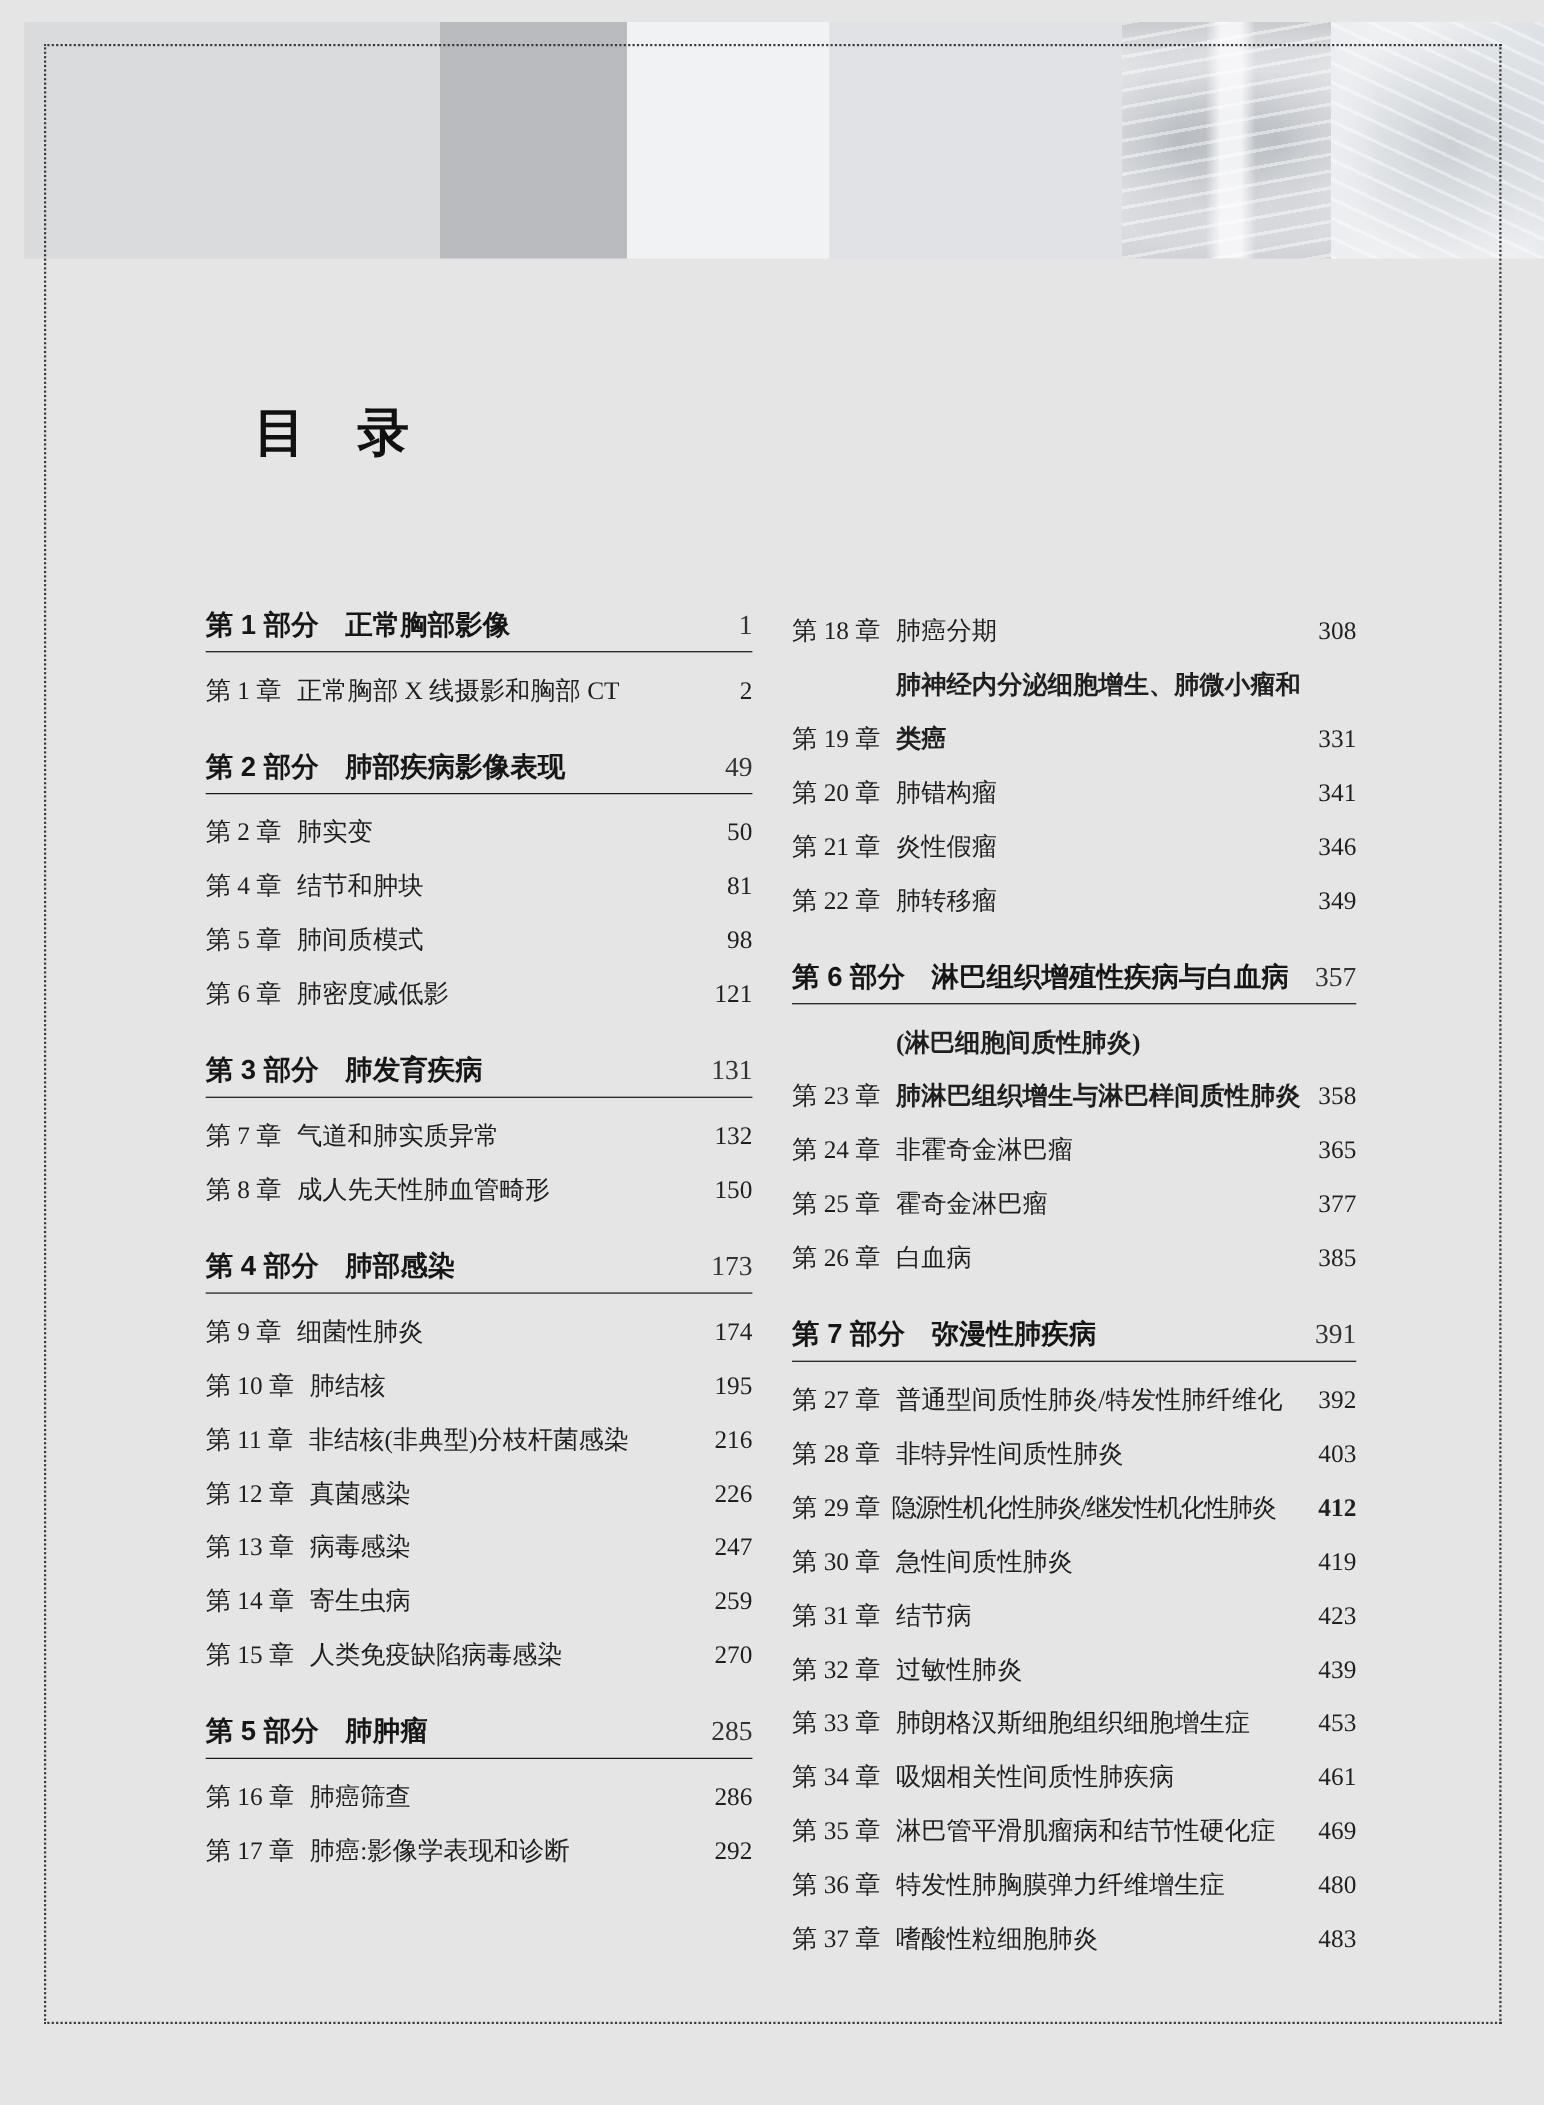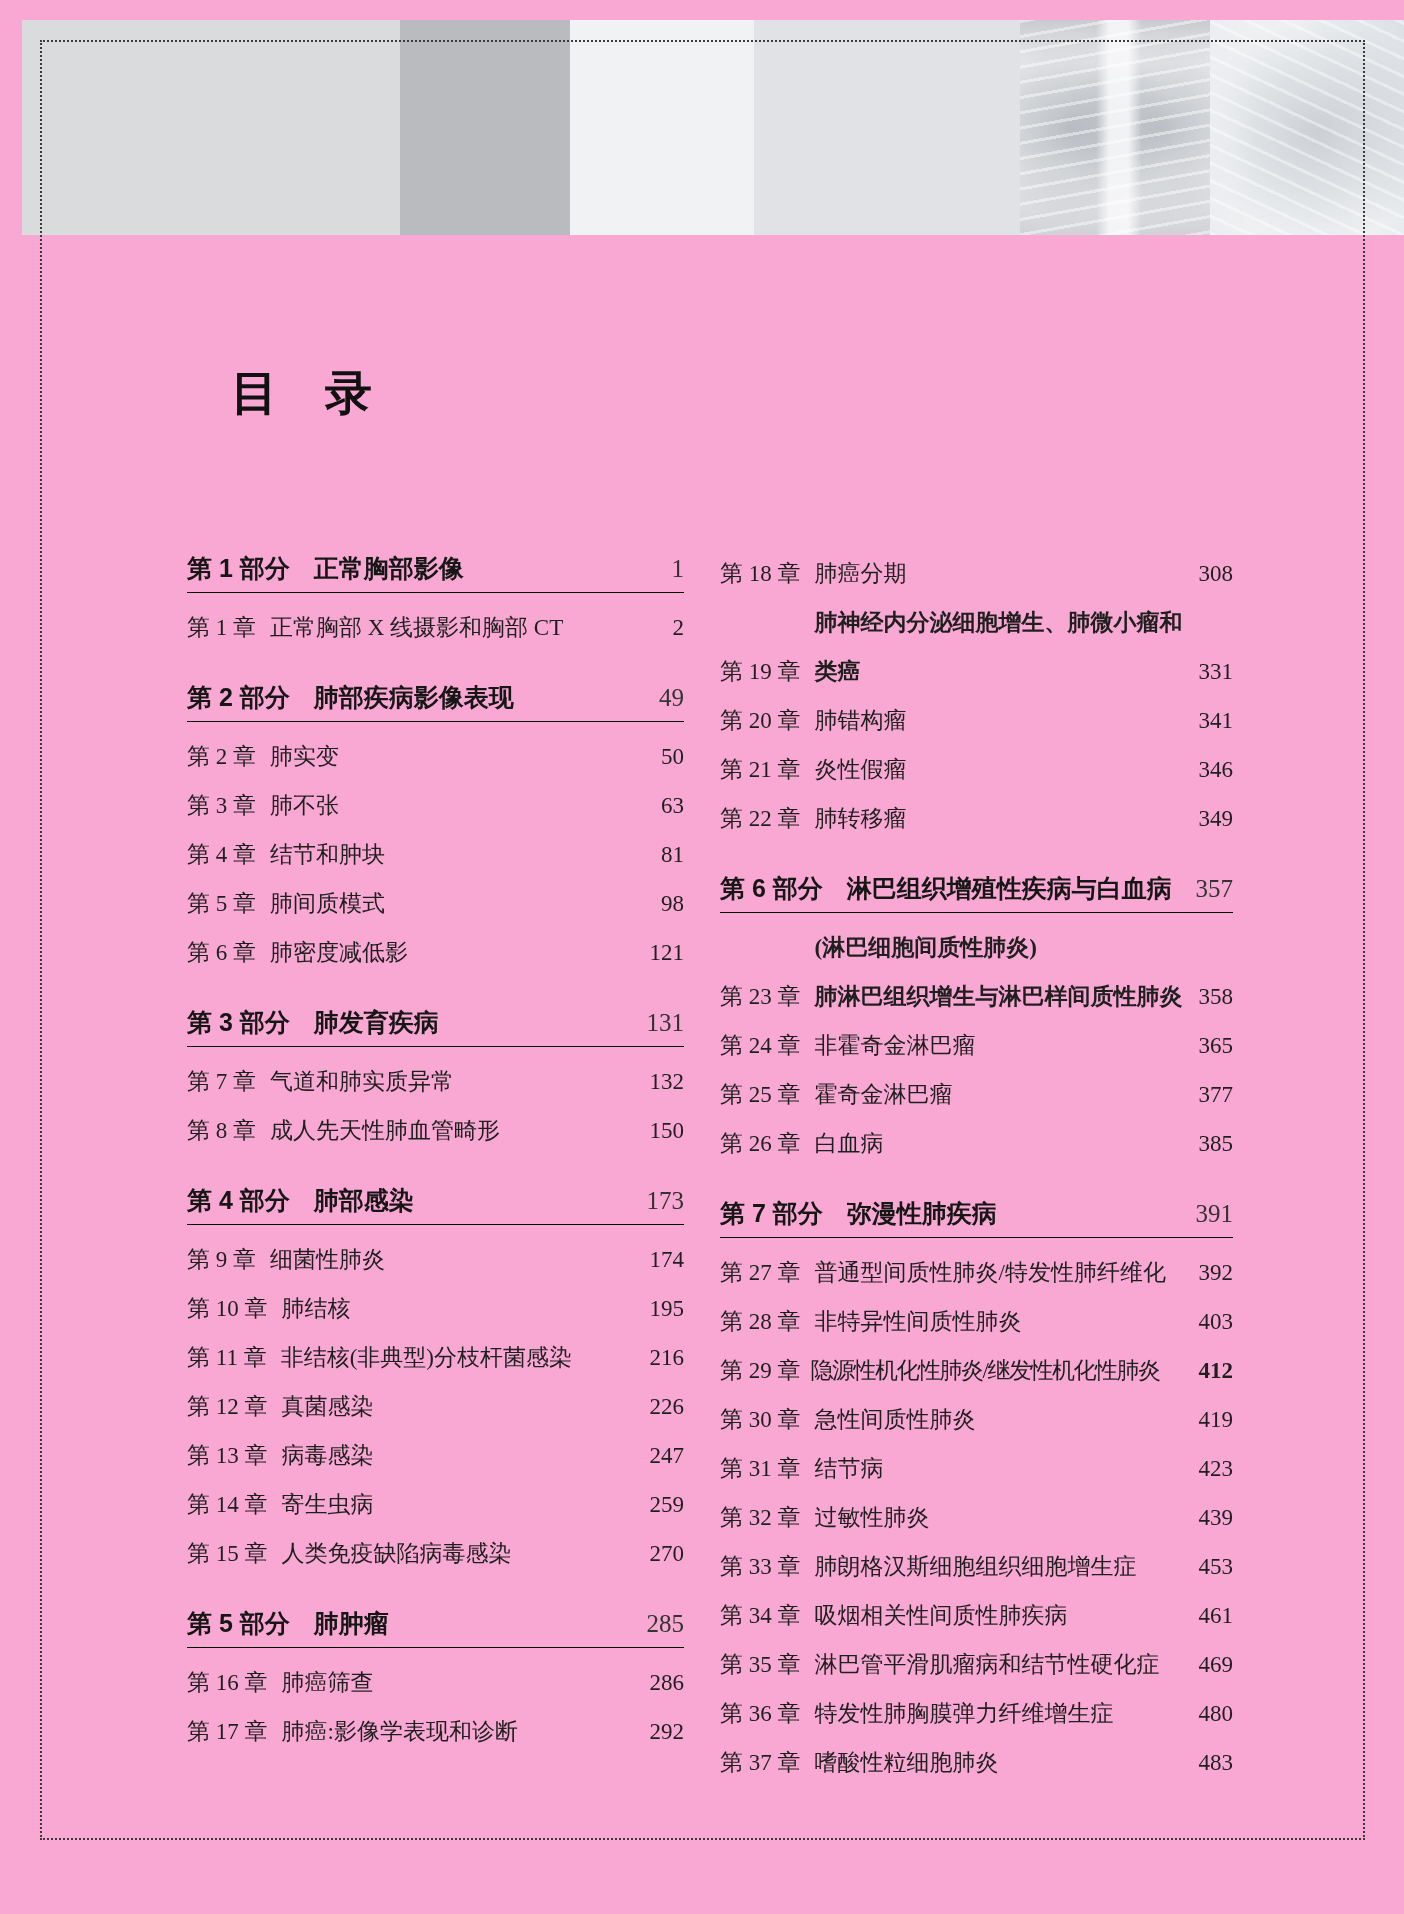--- a/index.html
+++ b/index.html
@@ -1,17 +1,17 @@
 <!DOCTYPE html>
 <html><head>
 <meta charset="utf-8">
 <style>
   html,body { margin:0; padding:0; background:#ffffff; }
   .page {
-    position:relative; width:1404px; height:1914px; background:#f9a8d4;
+    position:relative; width:1404px; height:1914px; background:#e5e5e5;
     overflow:hidden;
     font-family:"Liberation Serif","DejaVu Serif",serif;
     color:#1f1f1f;
   }
 
   
   .banner { position:absolute; left:22px; top:20px; width:1382px; height:215px; display:flex; }
   .banner .blk { height:100%; }
   .blk.b1 { width:378px; }
   .blk.b2 { width:170px; }
@@ -133,25 +133,20 @@
       <span class="p-title">肺部疾病影像表现</span>
       <span class="p-page">49</span>
     </div>
 
     <div class="row chap">
       <span class="c-num">第 2 章</span>
       <span class="c-title">肺实变</span>
       <span class="c-page">50</span>
     </div>
     <div class="row chap">
-      <span class="c-num">第 3 章</span>
-      <span class="c-title">肺不张</span>
-      <span class="c-page">63</span>
-    </div>
-    <div class="row chap">
       <span class="c-num">第 4 章</span>
       <span class="c-title">结节和肿块</span>
       <span class="c-page">81</span>
     </div>
     <div class="row chap">
       <span class="c-num">第 5 章</span>
       <span class="c-title">肺间质模式</span>
       <span class="c-page">98</span>
     </div>
     <div class="row chap">

